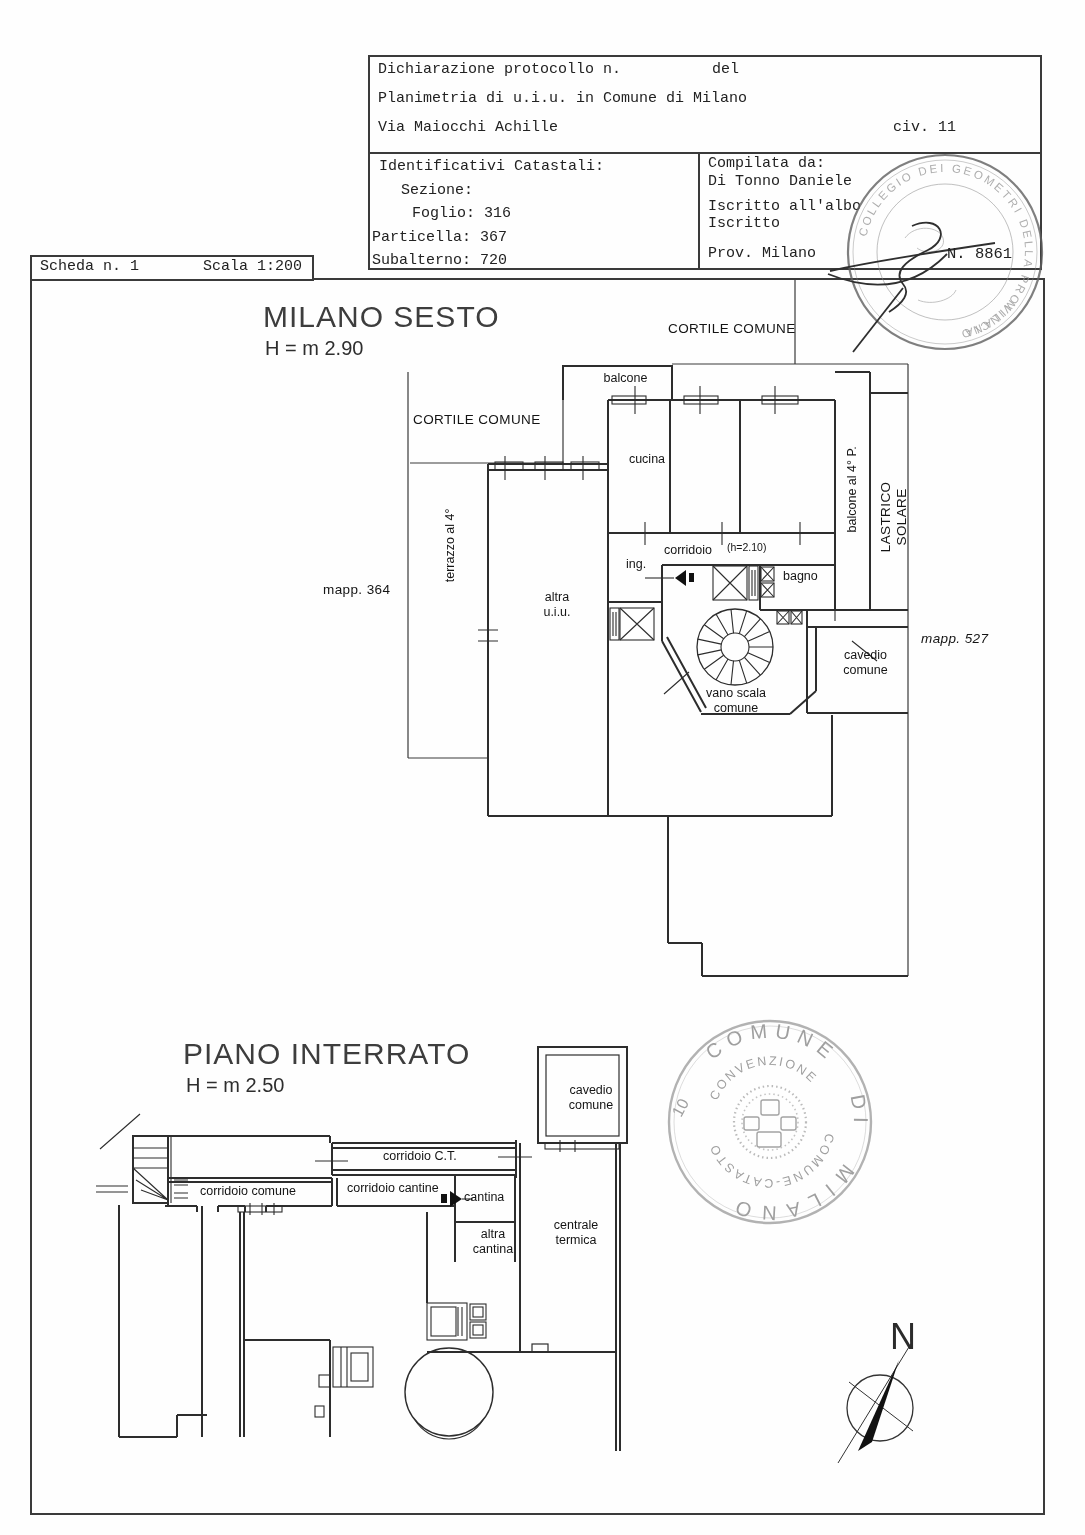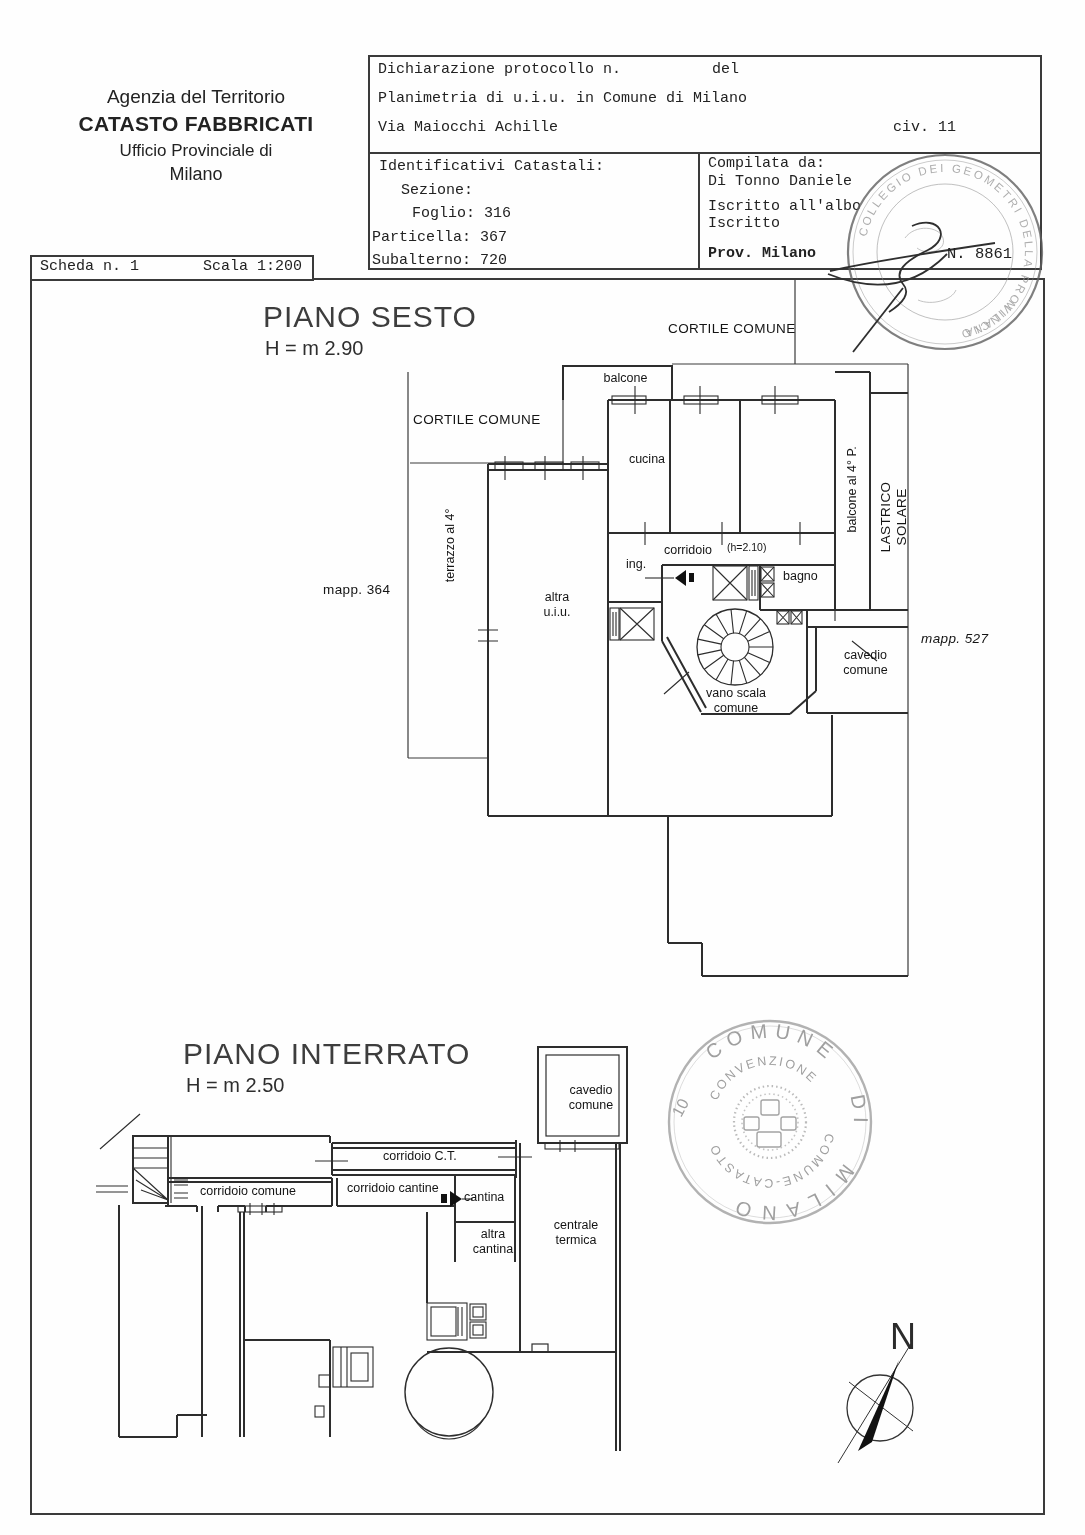--- a/index.html
+++ b/index.html
@@ -21,55 +21,49 @@
   .agency .a4{font-size:18px;margin-top:3px;}
   svg{position:absolute;left:0;top:0;}
   svg text{font-family:"Liberation Sans",sans-serif;}
   .northN{position:absolute;font-size:36px;color:#2b2b2b;}
 </style>
 </head>
 <body>
 
 <div id="page">
 
-  <div class="agency">
-    <div class="a1">Agenzia del Territorio</div>
-    <div class="a2">CATASTO FABBRICATI</div>
-    <div class="a3">Ufficio Provinciale di</div>
-    <div class="a4">Milano</div>
-  </div>
 
   <div class="box" style="left:368px;top:55px;width:670px;height:95px;"></div>
   <div class="mono abs" style="left:378px;top:61px;">Dichiarazione protocollo n.</div>
   <div class="mono abs" style="left:712px;top:61px;">del</div>
   <div class="mono abs" style="left:378px;top:90px;">Planimetria di u.i.u. in Comune di Milano</div>
   <div class="mono abs" style="left:378px;top:119px;">Via Maiocchi Achille</div>
   <div class="mono abs" style="left:893px;top:119px;">civ. 11</div>
 
   <div class="box" style="left:368px;top:152px;width:328px;height:114px;"></div>
   <div class="mono abs" style="left:379px;top:158px;">Identificativi Catastali:</div>
   <div class="mono abs" style="left:401px;top:182px;">Sezione:</div>
   <div class="mono abs" style="left:412px;top:205px;">Foglio: 316</div>
   <div class="mono abs" style="left:372px;top:229px;">Particella: 367</div>
   <div class="mono abs" style="left:372px;top:252px;">Subalterno: 720</div>
 
   <div class="box" style="left:698px;top:152px;width:340px;height:114px;"></div>
   <div class="mono abs" style="left:708px;top:155px;">Compilata da:</div>
   <div class="mono abs" style="left:708px;top:173px;">Di Tonno Daniele</div>
   <div class="mono abs" style="left:708px;top:198px;">Iscritto all'albo</div>
   <div class="mono abs" style="left:708px;top:215px;">Iscritto</div>
-  <div class="mono abs" style="left:708px;top:245px;font-weight:bold;">Prov. Milano</div>
+  <div class="mono abs" style="left:708px;top:245px;">Prov. Milano</div>
 
   <div class="box" style="left:30px;top:255px;width:280px;height:22px;background:#fefefe;z-index:3;"></div>
   <div class="mono abs" style="left:40px;top:258px;z-index:4;">Scheda n. 1</div>
   <div class="mono abs" style="left:203px;top:258px;z-index:4;">Scala 1:200</div>
 
   <div class="box" style="left:30px;top:278px;width:1011px;height:1233px;"></div>
 
-  <div class="ptitle" style="left:263px;top:300px;">PIANO SESTO</div>
+  <div class="ptitle" style="left:263px;top:300px;">MILANO SESTO</div>
   <div class="psub" style="left:265px;top:337px;">H = m 2.90</div>
   <div class="ptitle" style="left:183px;top:1037px;">PIANO INTERRATO</div>
   <div class="psub" style="left:186px;top:1074px;">H = m 2.50</div>
 
   <svg width="1085" height="1535" viewBox="0 0 1085 1535">
 
     <g stroke="#3a3a3a" stroke-width="1.2" fill="none">
       <path d="M408,372 V758 M408,758 H488 M410,463 H563 M563,400 V463 M672,364 H908 M908,364 V976 M795,280 V364"></path>
     </g>
 

